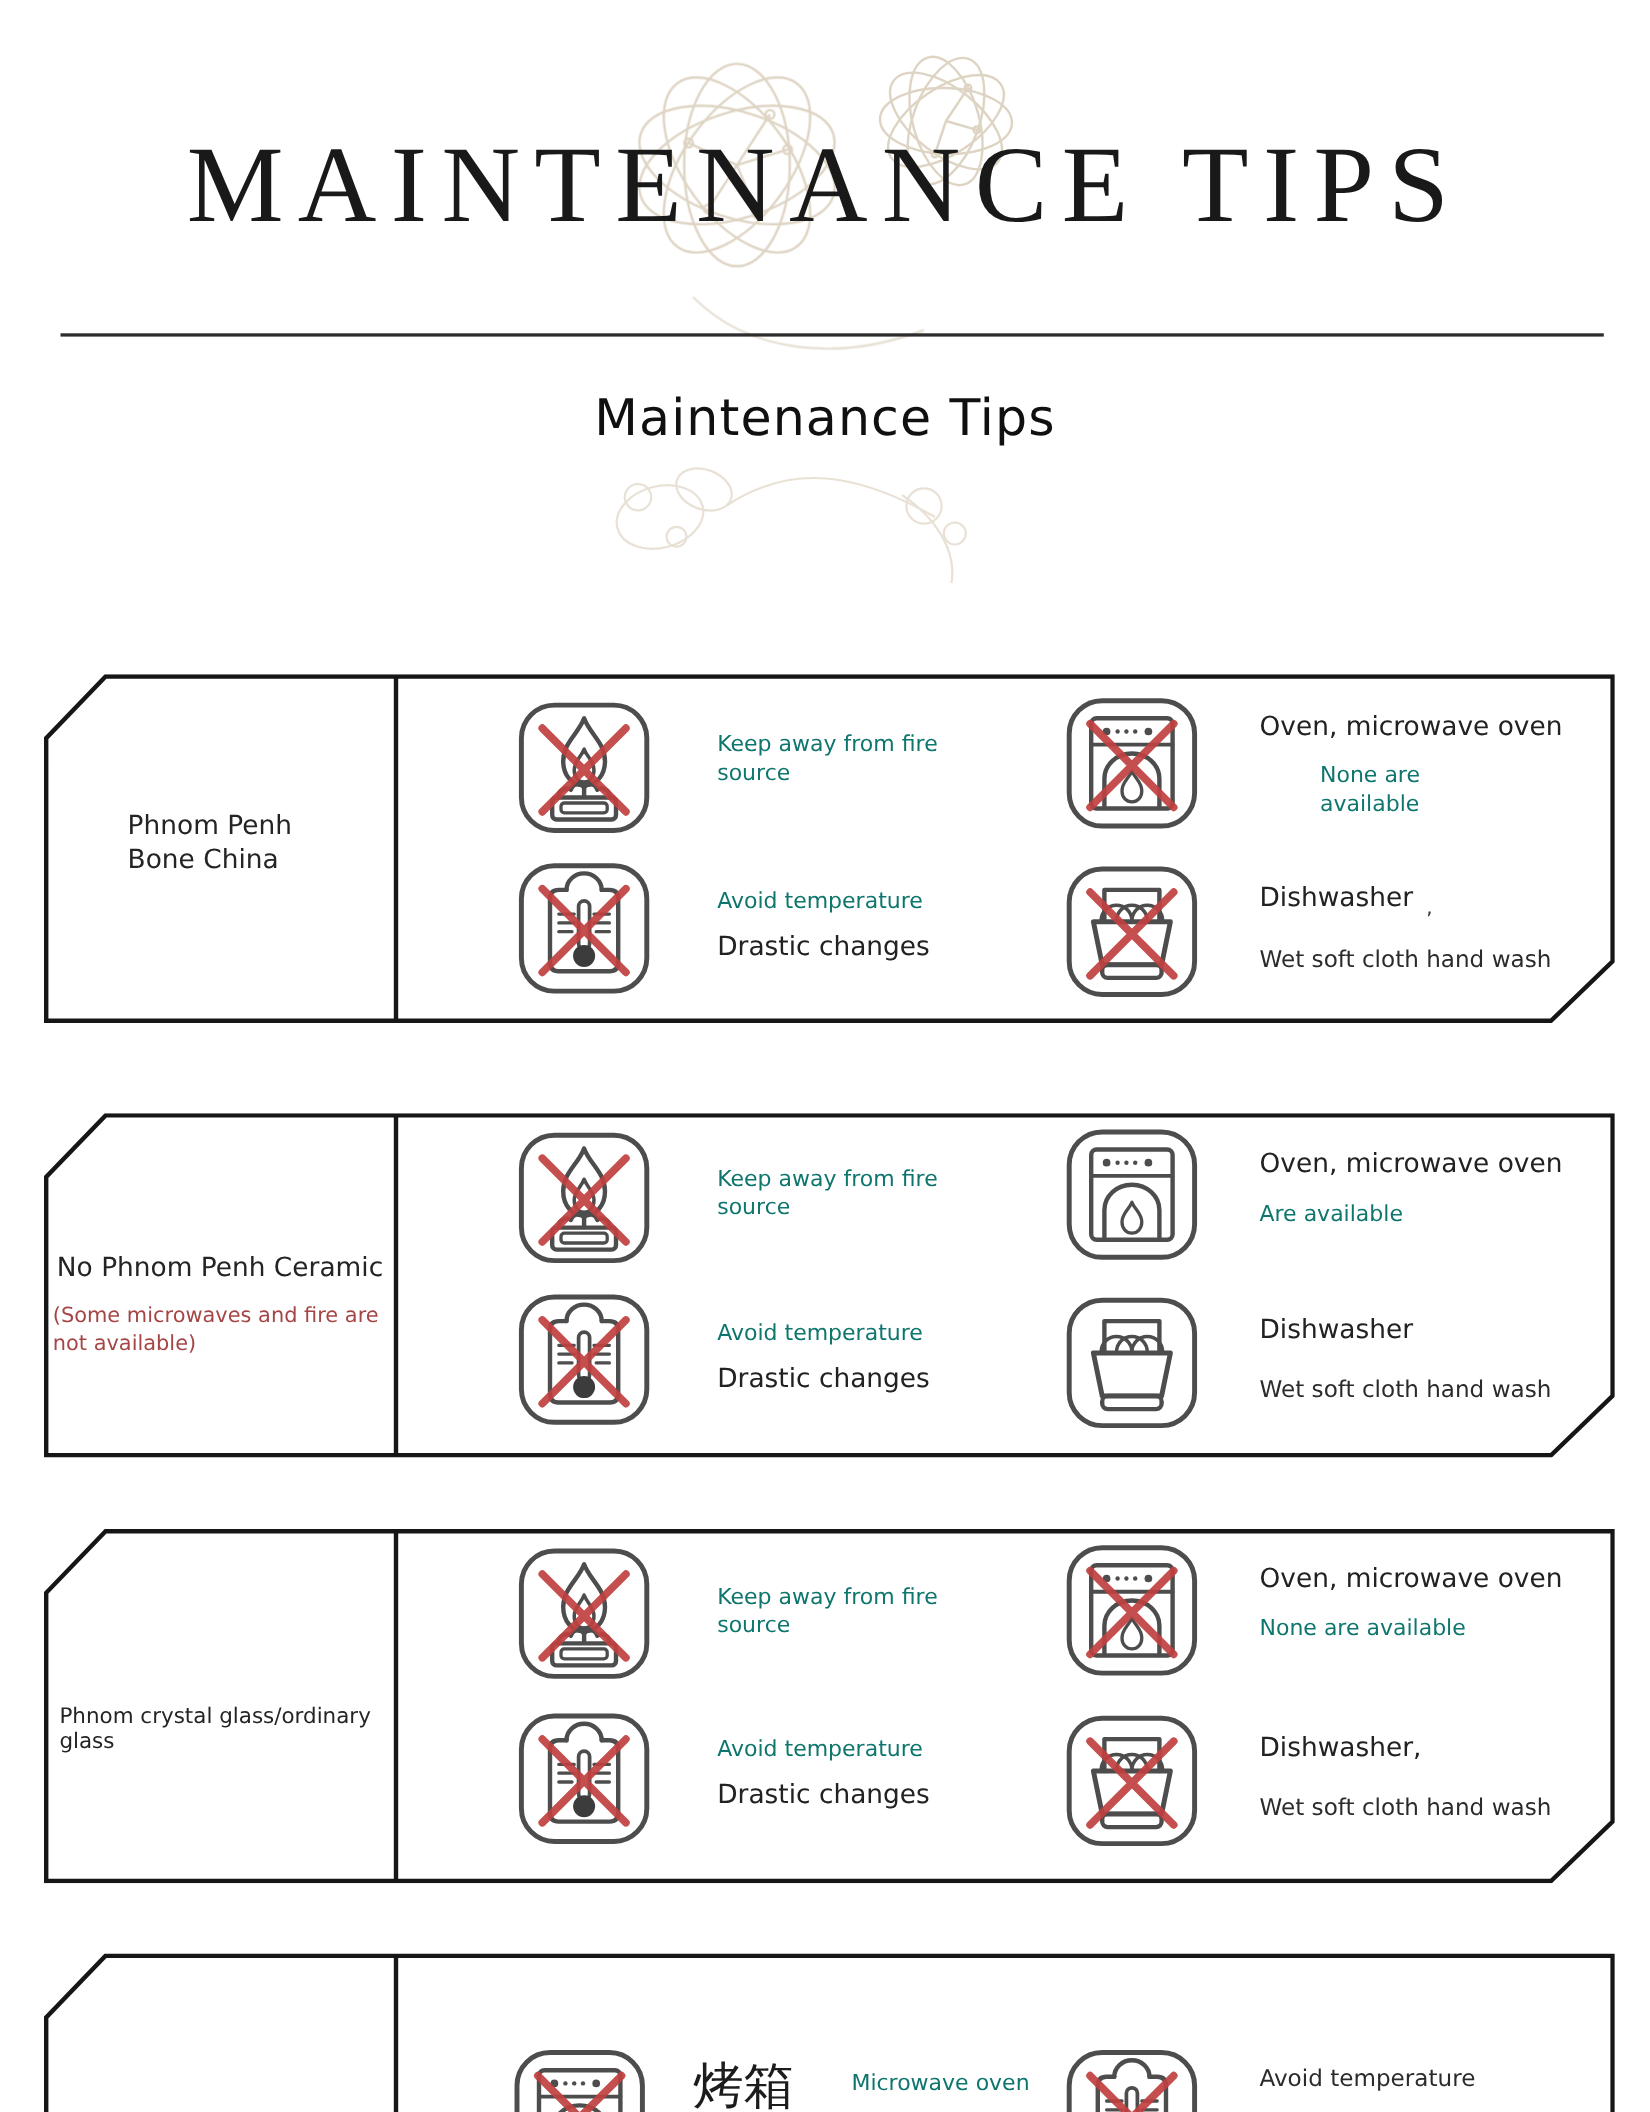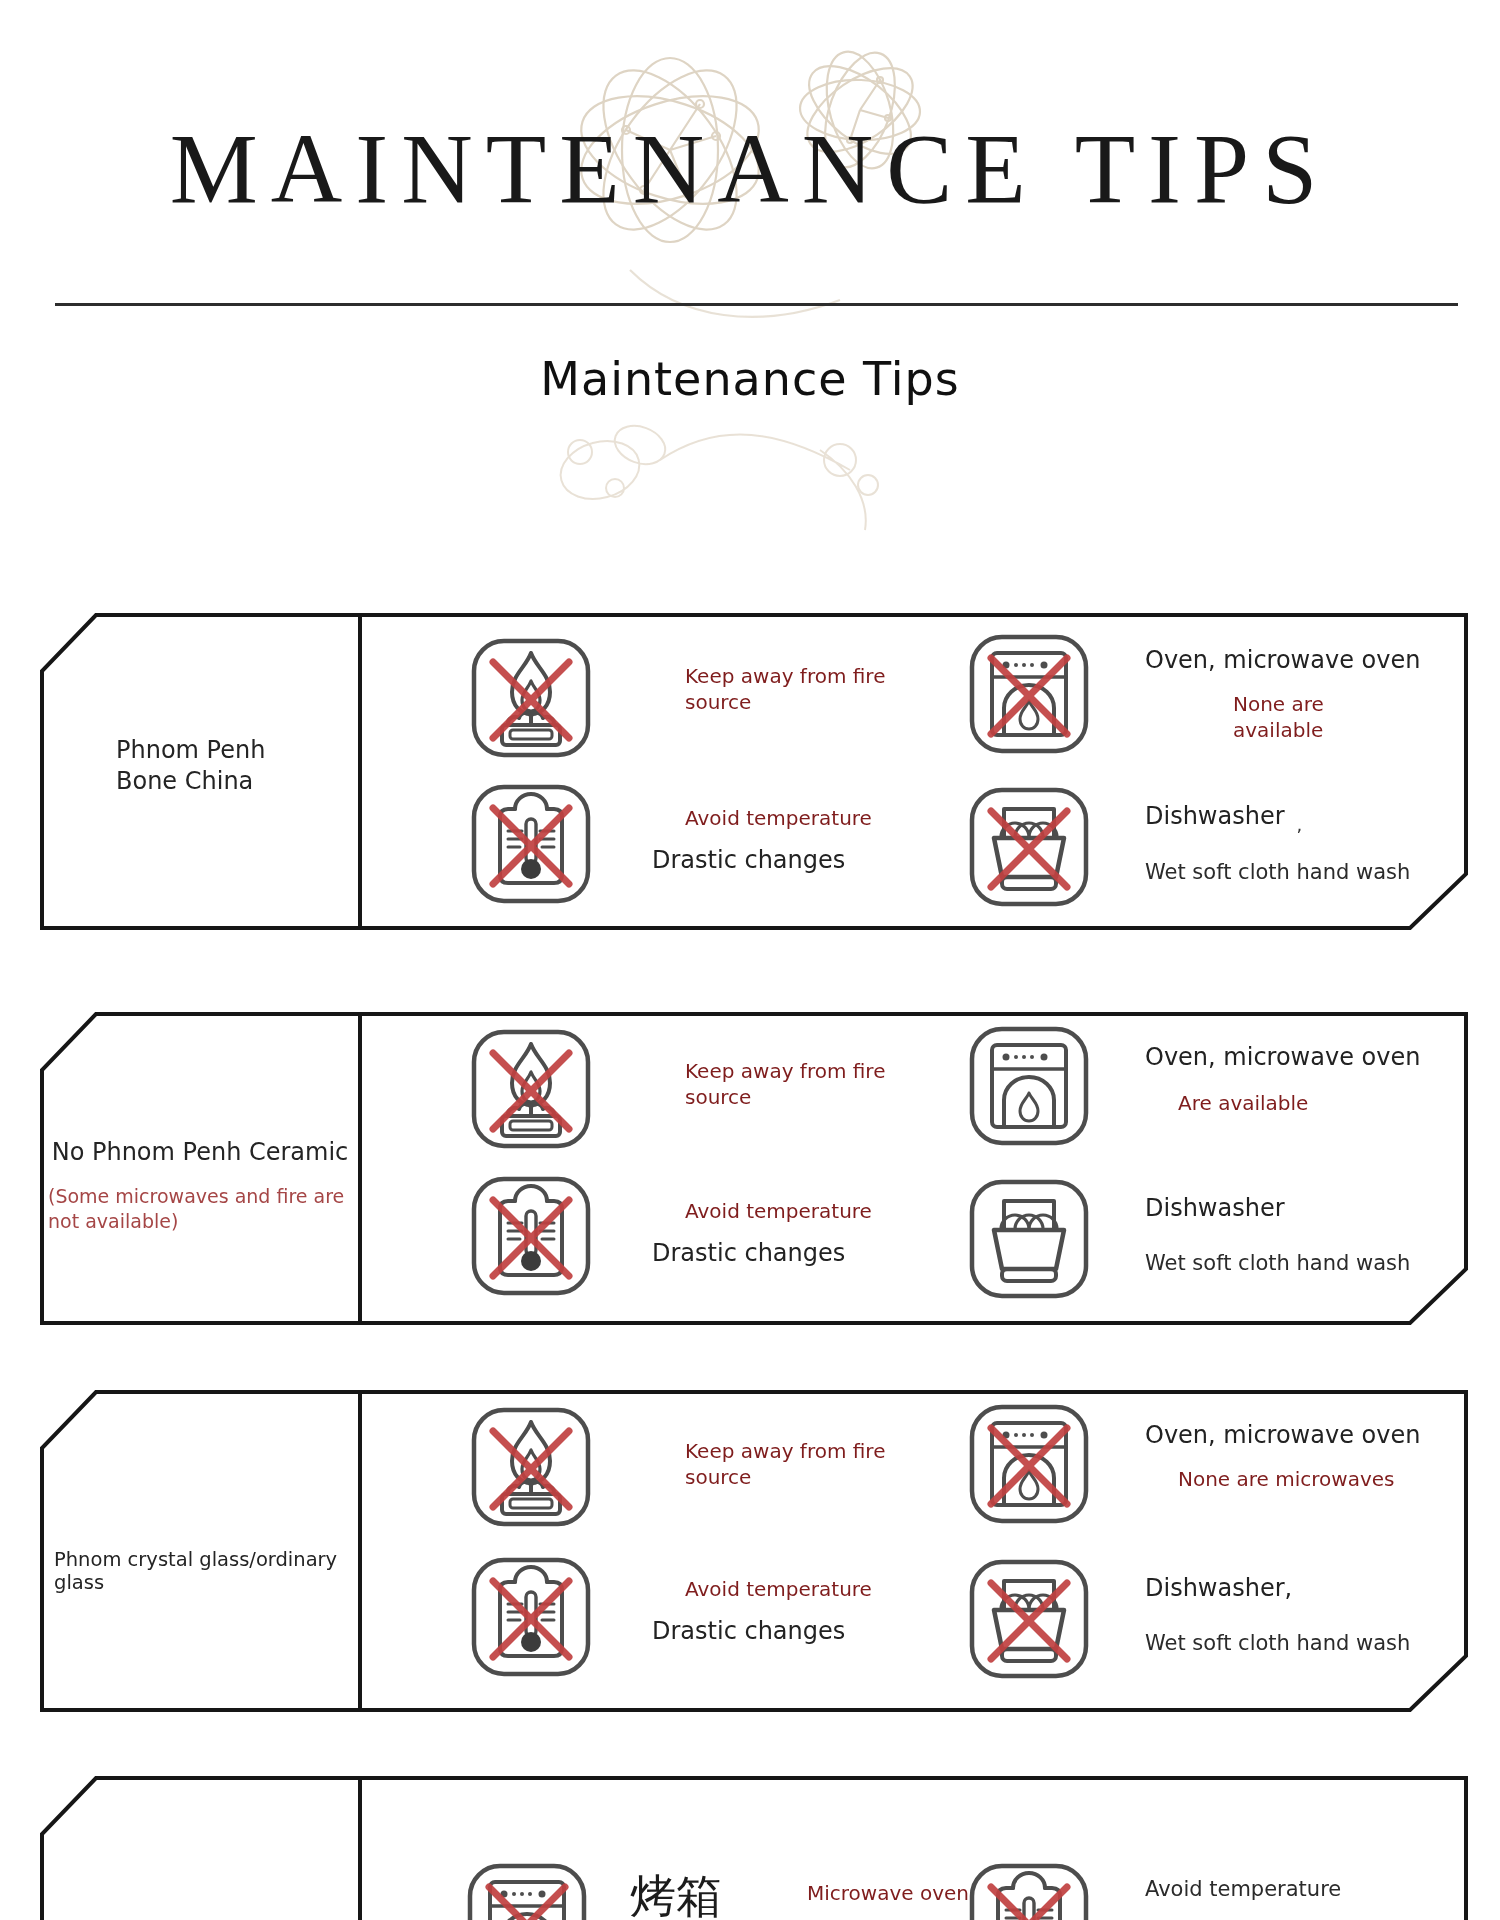--- a/index.html
+++ b/index.html
@@ -16,21 +16,21 @@
   }
   .title-rule{left:55px;top:303px;width:1403px;height:3px;background:#2d2d2d;}
   .subtitle{left:0;right:0;top:352px;text-align:center;font-size:46px;color:#101010;letter-spacing:1px;}
   .flower{opacity:.85;}
   
   .panel{position:absolute;left:40px;width:1428px;}
   .panel svg.frame{position:absolute;left:0;top:0;}
   .lbl{font-size:24px;line-height:1.3;color:#242424;}
   .lbl-center{text-align:center;}
   .note{font-size:19px;line-height:1.32;color:#a54646;}
-  .t20{font-size:20px;line-height:1.3;color:#7f1d1d;margin-left:33px;}
+  .t20{font-size:20px;line-height:1.3;color:#0f766e;}
   .t21{font-size:21px;line-height:1.3;color:#2b2b2b;}
   .t24{font-size:24px;line-height:1.25;color:#222222;}
   .t19{font-size:19.5px;color:#242424;}
   .cn{font-size:46px;color:#1c1c1c;font-weight:500;}
   .dish-comma{font-size:18px;position:relative;top:7px;margin-left:12px;color:#333;}
   .icon{display:block;width:122px;height:122px;}
 </style>
 </head>
 <body>
 
@@ -248,21 +248,21 @@
         <div>source</div>
     </div>
 
     <span class="abs icon" style="left:928px;top:13px">
       <svg width="122" height="122">
           <use href="#sym-frame"></use>
           <use href="#sym-oven"></use>
           <use href="#sym-cross"></use>
         </svg></span>
     <div class="abs t24" style="left:1105px;top:30px">Oven, microwave oven</div>
-    <div class="abs t20" style="left:1105px;top:76px">None are microwaves</div>
+    <div class="abs t20" style="left:1105px;top:76px">None are available</div>
 
     <span class="abs icon" style="left:430px;top:166px">
       <svg width="122" height="122">
           <use href="#sym-frame"></use>
           <use href="#sym-thermo"></use>
           <use href="#sym-cross"></use>
         </svg></span>
     <div class="abs t20" style="left:612px;top:186px">Avoid temperature</div>
     <div class="abs t24" style="left:612px;top:226px">Drastic changes</div>
 

